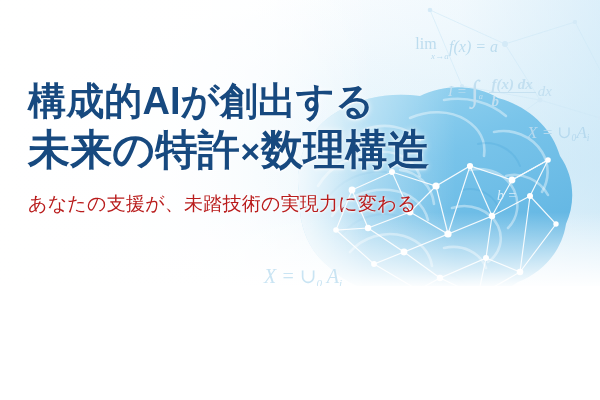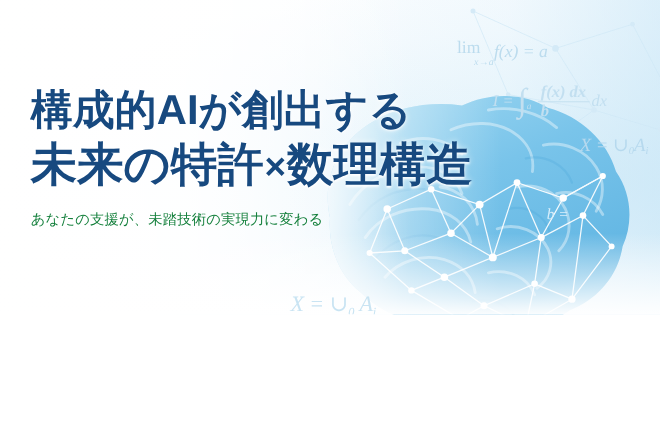--- a/index.html
+++ b/index.html
@@ -126,23 +126,23 @@
   .title-line-2 .cross {
     font-weight: bold;
     font-size: .80em;
     padding: 0 .02em;
     position: relative;
     top: -.04em;
   }
   .subtitle-line {
     margin-top: 16px;
     font-family: "Liberation Sans", "DejaVu Sans", sans-serif;
-    font-size: 13px;
+    font-size: 19px;
     font-weight: 500;
-    color: #15803d;
+    color: #b91c1c;
     letter-spacing: .012em;
     white-space: nowrap;
     text-shadow: 0 1px 2px rgba(255,255,255,.95), 0 0 5px rgba(255,255,255,.8);
   }
 </style>
 </head>
 <body>
 
 <div id="hero-banner">
 

